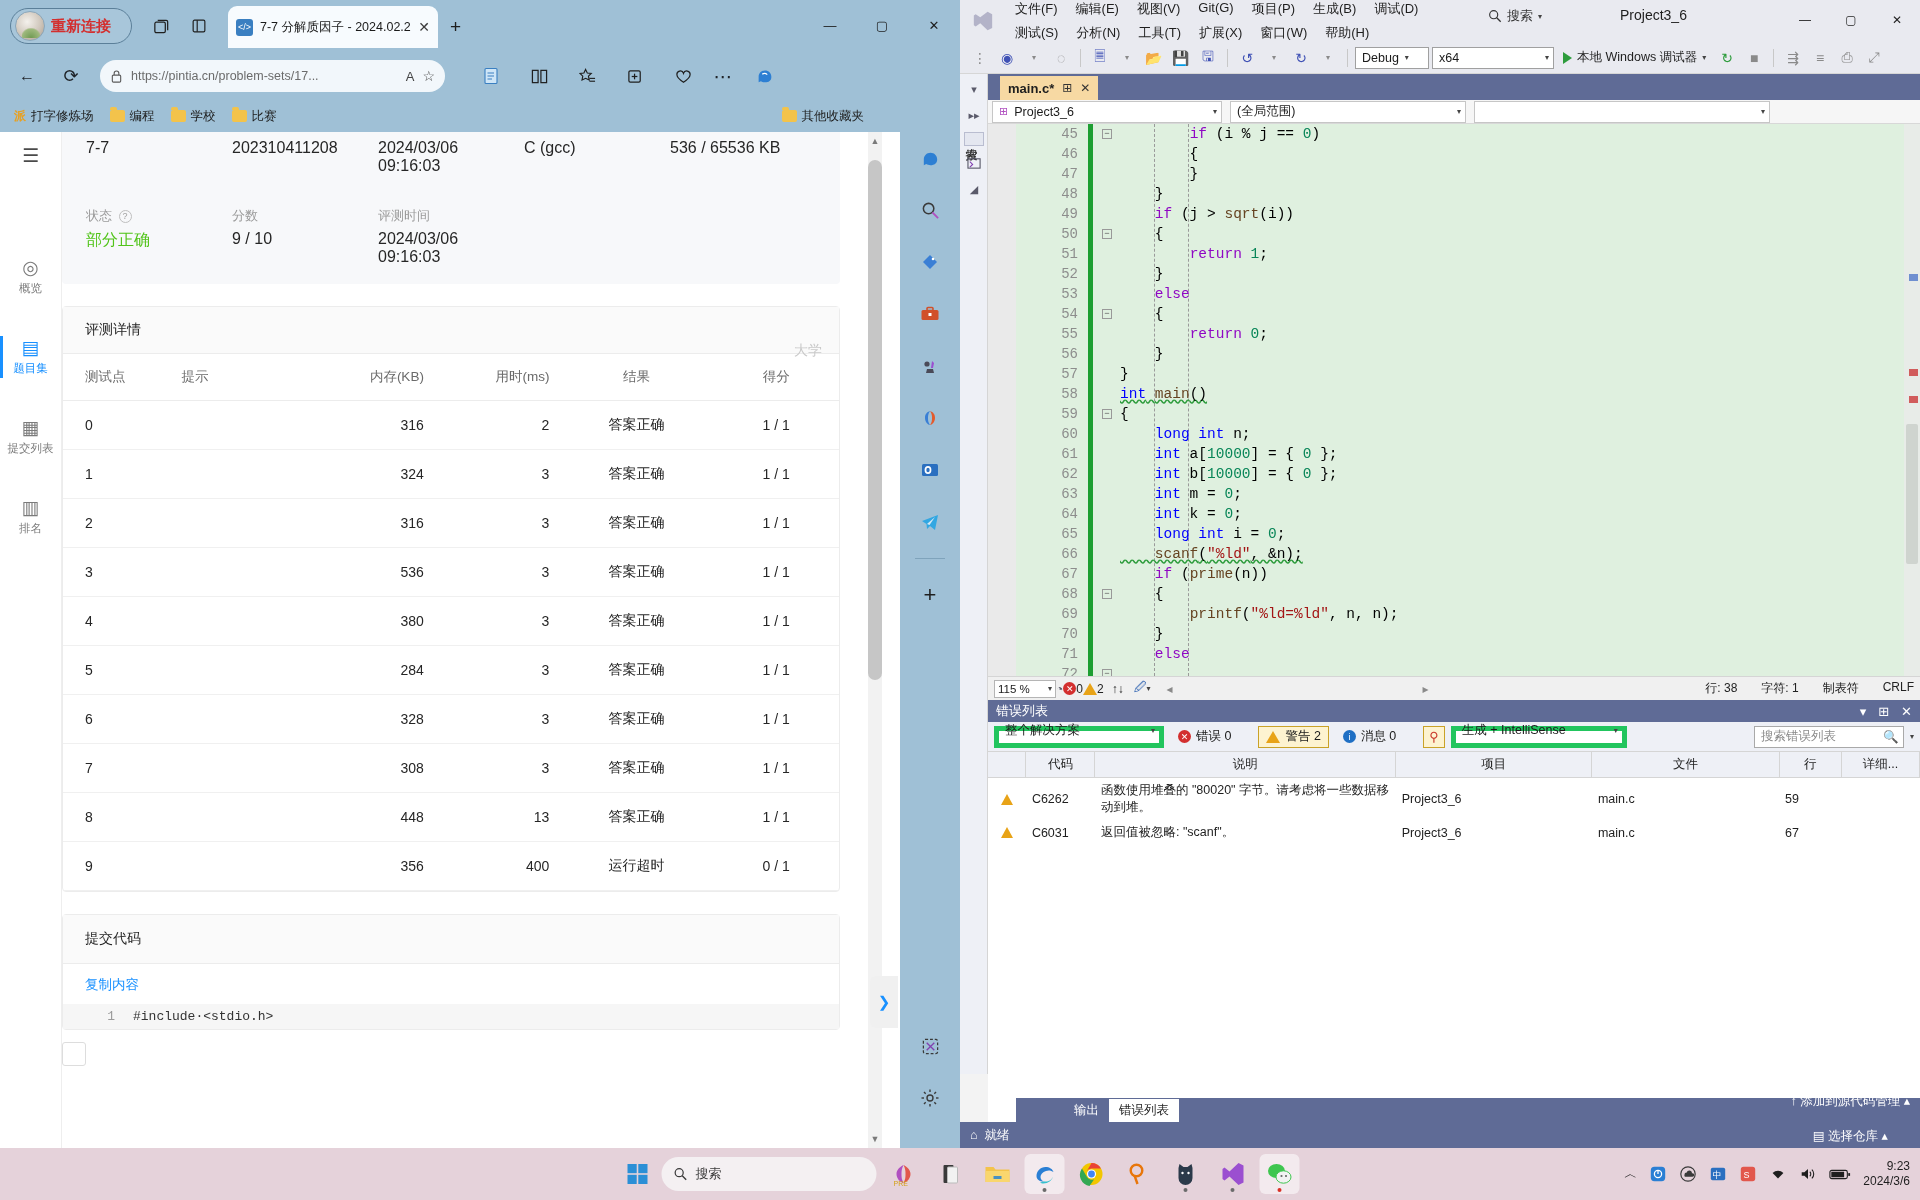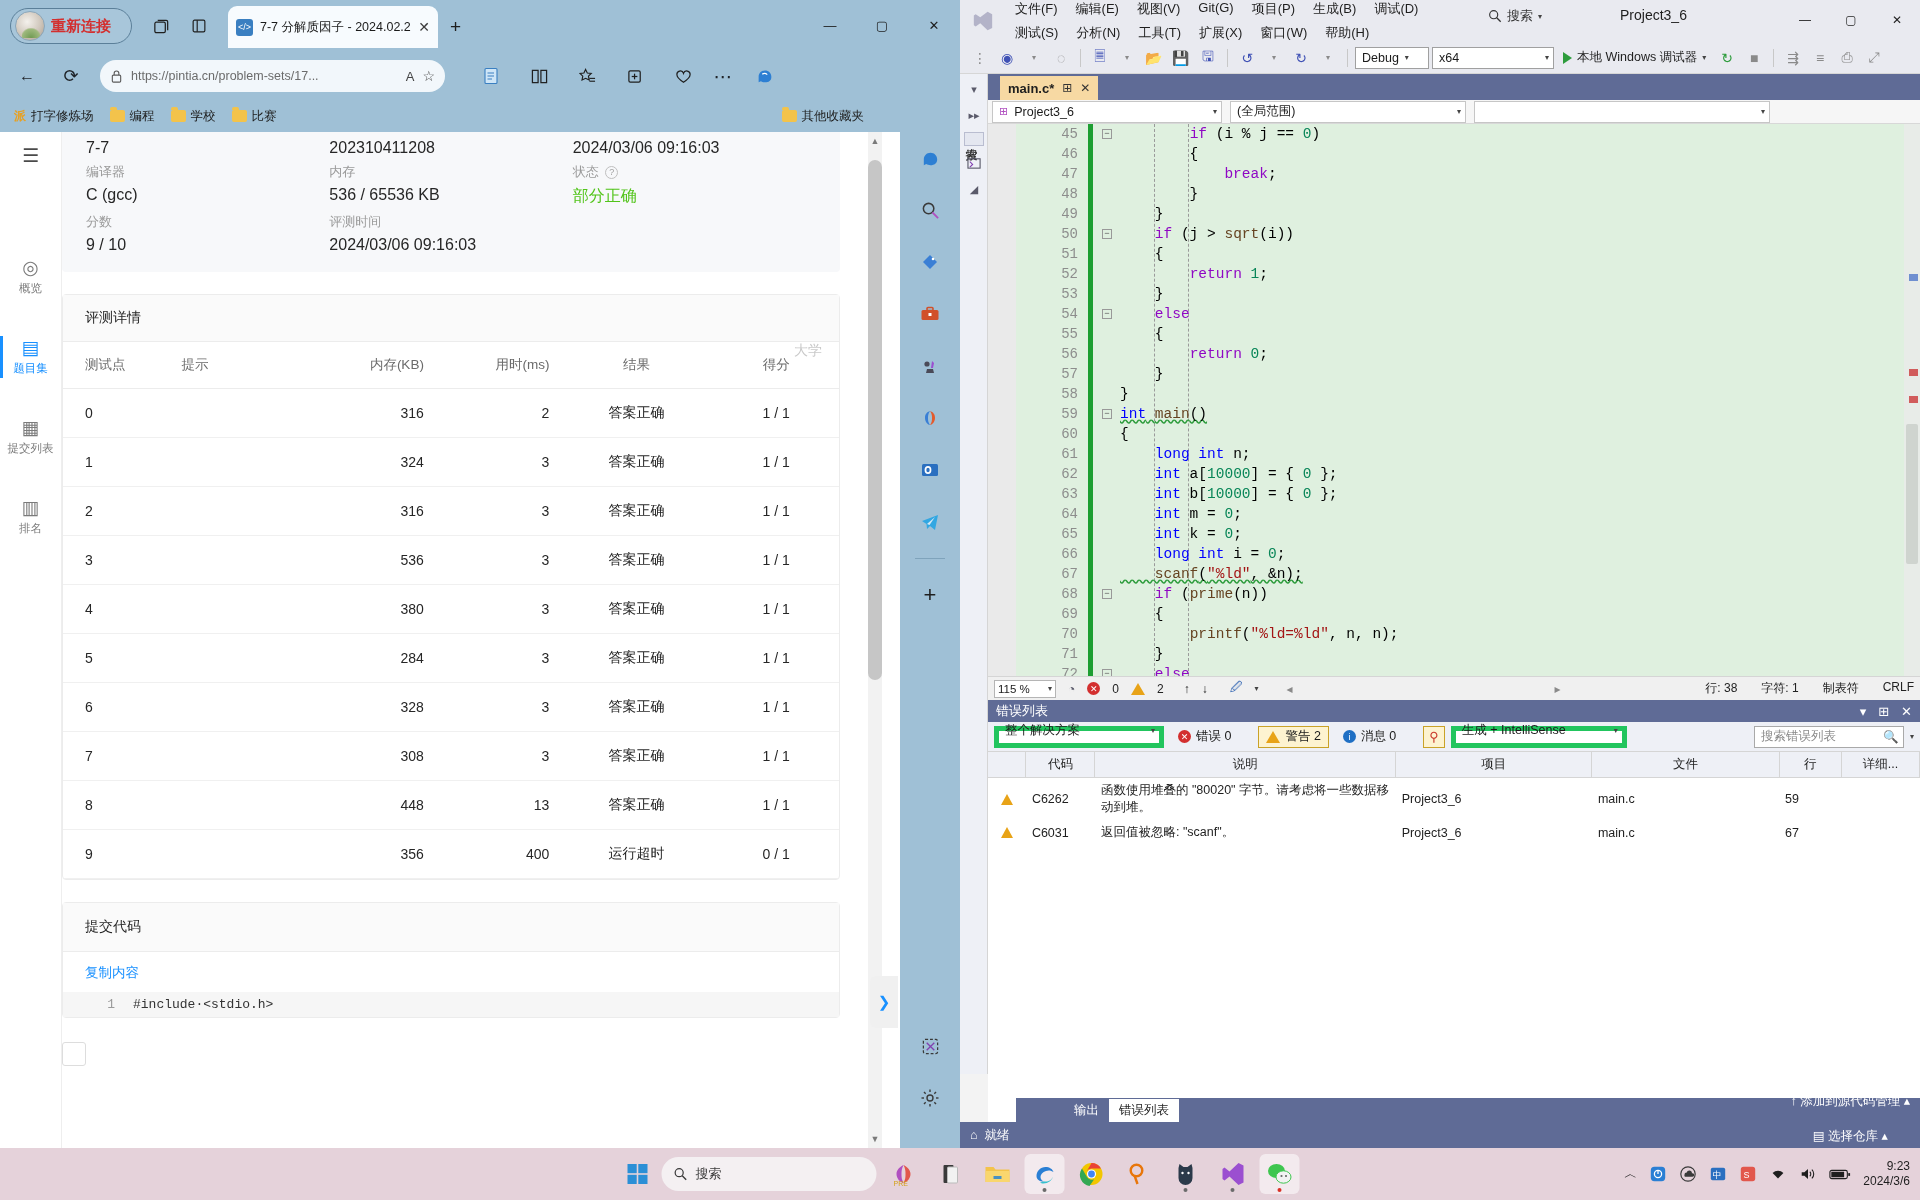--- a/index.html
+++ b/index.html
@@ -82,21 +82,21 @@
   .pt-nav .lb { font-size:11.5px; margin-top:4px; display:block; }
   .pt-nav.active { color:#1890ff; }
   .pt-nav.active::after{content:"";position:absolute;left:0;width:3px;height:42px;background:#1890ff;margin-top:-40px;}
 
   .pt-main { position:absolute; left:62px; top:0; width:838px; height:100%;
              background:#fff; padding:0 0 0 6px; }
   .pt-scrollarea { position:absolute; left:0; top:0; width:838px; height:1016px; overflow:hidden; }
 
   .info-card { margin:0 60px 0 0; background:#f7f8fa; border-radius:4px;
                padding:14px 24px 18px 24px; }
-  .info-grid { display:grid; grid-template-columns:1fr 1fr 1fr; row-gap:6px; }
+  .info-grid { display:grid; grid-template-columns:1fr 1fr 1fr 1fr 1fr; row-gap:32px; }
   .ig-label { font-size:13px; color:#9a9a9a; margin-bottom:5px; }
   .ig-value { font-size:16px; color:#262626; }
   .ig-value.green { color:#52c41a; font-weight:500; }
   .qmark { display:inline-flex; width:13px;height:13px;border:1px solid #bfbfbf;border-radius:50%;
            font-size:9px; align-items:center; justify-content:center; color:#a0a0a0; margin-left:3px;
            vertical-align:1px;}
 
   .panel { margin:22px 60px 0 0; border:1px solid #ececec; border-radius:4px; background:#fff; }
   .panel-head { padding:14px 22px; font-size:14px; color:#262626; background:#fafafa;
                 border-bottom:1px solid #ececec; font-weight:500;}
@@ -201,21 +201,21 @@
   .cl { height:20px; line-height:20px; white-space:pre; color:#000; }
   .kw { color:#0000ff; } .kw2 { color:#8f08c4; } .fn { color:#654321; }
   .str { color:#a31515; } .num { color:#098658; }
   .squig { text-decoration: underline wavy #2d9c3c; text-decoration-skip-ink:none; }
   .indent-guide { position:absolute; top:0; width:0; border-left:1px dashed #9a9a9a; height:552px; }
 
   .ed-vscroll { position:absolute; right:0; top:0; width:16px; height:552px; background:#e8ece8; }
   .ed-marks { position:absolute; right:2px; width:9px; height:7px; background:#d15c5c; }
 
   .ed-status { position:absolute; left:28px; top:602px; width:932px; height:24px; background:#f0f0f0;
-               border-top:1px solid #d5d5d5; display:flex; align-items:center; font-size:12px; gap:12px;
+               border-top:1px solid #d5d5d5; display:flex; align-items:center; font-size:12px; gap:0;
                padding:0 6px; color:#222; }
   .zoom-combo { width:62px; height:18px; background:#fff; border:1px solid #b5b5b5;
                 display:flex; align-items:center; justify-content:space-between; padding:0 3px; font-size:11.5px;}
   .errdot { width:13px;height:13px;border-radius:50%;background:#d32f2f;color:#fff;font-size:9px;
             display:flex;align-items:center;justify-content:center;}
   .warntri { width:0;height:0;border-left:7px solid transparent;border-right:7px solid transparent;
              border-bottom:12px solid #e8a317; position:relative;}
   .st-right { margin-left:auto; display:flex; gap:24px; }
 
   .errlist { position:absolute; left:28px; top:626px; width:932px; height:448px; background:#fff; }
@@ -845,21 +845,20 @@
             <div class="fold"></div>
             <div class="fold"></div>
             <div class="fold"></div>
             <div class="fold">
               <div class="fold-box">−</div>
             </div>
           </div>
         <div class="code-col" id="ed-code">
             <div class="cl">        <span class="kw2">if</span> (i % j == <span class="num">0</span>)</div>
             <div class="cl">        {</div>
-            <div class="cl">            <span class="kw2">break</span>;</div>
             <div class="cl">        }</div>
             <div class="cl">    }</div>
             <div class="cl">    <span class="kw2">if</span> (j &gt; <span class="fn">sqrt</span>(i))</div>
             <div class="cl">    {</div>
             <div class="cl">        <span class="kw2">return</span> <span class="num">1</span>;</div>
             <div class="cl">    }</div>
             <div class="cl">    <span class="kw2">else</span></div>
             <div class="cl">    {</div>
             <div class="cl">        <span class="kw2">return</span> <span class="num">0</span>;</div>
             <div class="cl">    }</div>

